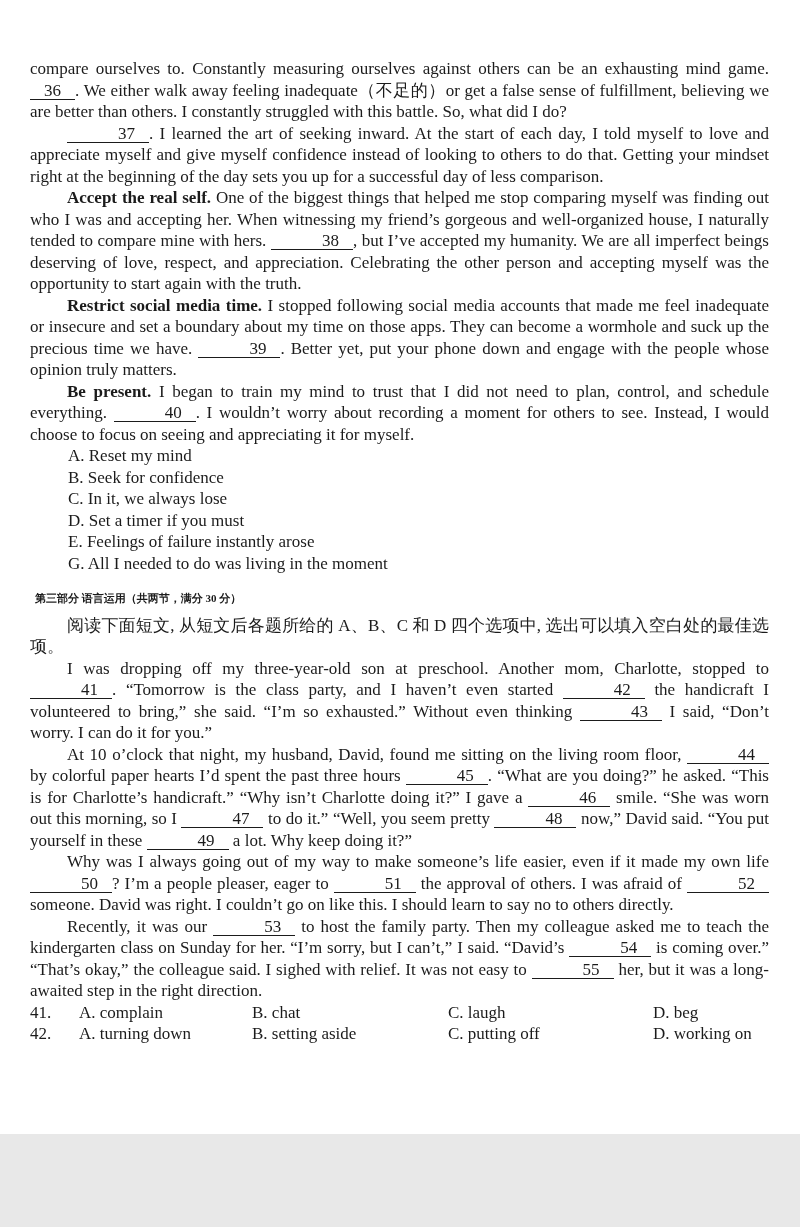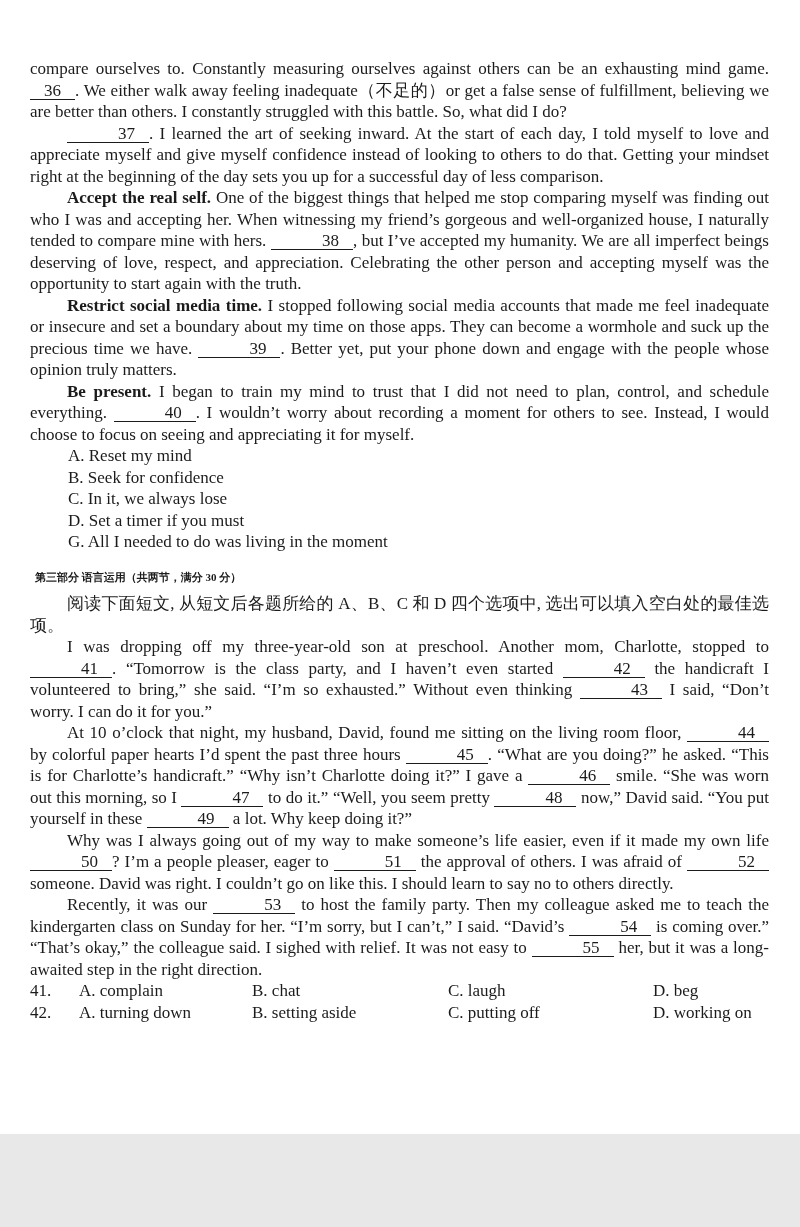--- a/index.html
+++ b/index.html
@@ -59,20 +59,21 @@
     <p class="para indent"><span class="blank">37</span>. I learned the art of seeking inward. At the start of each day, I told myself to love and appreciate myself and give myself confidence instead of looking to others to do that. Getting your mindset right at the beginning of the day sets you up for a successful day of less comparison.</p>
     <p class="para indent"><b>Accept the real self.</b> One of the biggest things that helped me stop comparing myself was finding out who I was and accepting her. When witnessing my friend’s gorgeous and well-organized house, I naturally tended to compare mine with hers. <span class="blank">38</span>, but I’ve accepted my humanity. We are all imperfect beings deserving of love, respect, and appreciation. Celebrating the other person and accepting myself was the opportunity to start again with the truth.</p>
     <p class="para indent"><b>Restrict social media time.</b> I stopped following social media accounts that made me feel inadequate or insecure and set a boundary about my time on those apps. They can become a wormhole and suck up the precious time we have. <span class="blank">39</span>. Better yet, put your phone down and engage with the people whose opinion truly matters.</p>
     <p class="para indent"><b>Be present.</b> I began to train my mind to trust that I did not need to plan, control, and schedule everything. <span class="blank">40</span>. I wouldn’t worry about recording a moment for others to see. Instead, I would choose to focus on seeing and appreciating it for myself.</p>
 
     <div>
       <p class="option7">A. Reset my mind</p>
       <p class="option7">B. Seek for confidence</p>
       <p class="option7">C. In it, we always lose</p>
       <p class="option7">D. Set a timer if you must</p>
+      <p class="option7">E. Feelings of failure instantly arose</p>
       <p class="option7">G. All I needed to do was living in the moment</p>
     </div>
   </section>
 
   <section>
     <p class="h-cn first">第三部分  语言运用（共两节，满分 30 分）</p>
     <p class="para indent">阅读下面短文, 从短文后各题所给的 A、B、C 和 D 四个选项中, 选出可以填入空白处的最佳选项。</p>
 
     <p class="para indent">I was dropping off my three-year-old son at preschool. Another mom, Charlotte, stopped to <span class="blank">41</span>. “Tomorrow is the class party, and I haven’t even started <span class="blank">42</span> the handicraft I volunteered to bring,” she said. “I’m so exhausted.” Without even thinking <span class="blank">43</span> I said, “Don’t worry. I can do it for you.”</p>
     <p class="para indent">At 10 o’clock that night, my husband, David, found me sitting on the living room floor, <span class="blank">44</span> by colorful paper hearts I’d spent the past three hours <span class="blank">45</span>. “What are you doing?” he asked. “This is for Charlotte’s handicraft.” “Why isn’t Charlotte doing it?” I gave a <span class="blank">46</span> smile. “She was worn out this morning, so I <span class="blank">47</span> to do it.” “Well, you seem pretty <span class="blank">48</span> now,” David said. “You put yourself in these <span class="blank">49</span> a lot. Why keep doing it?”</p>

